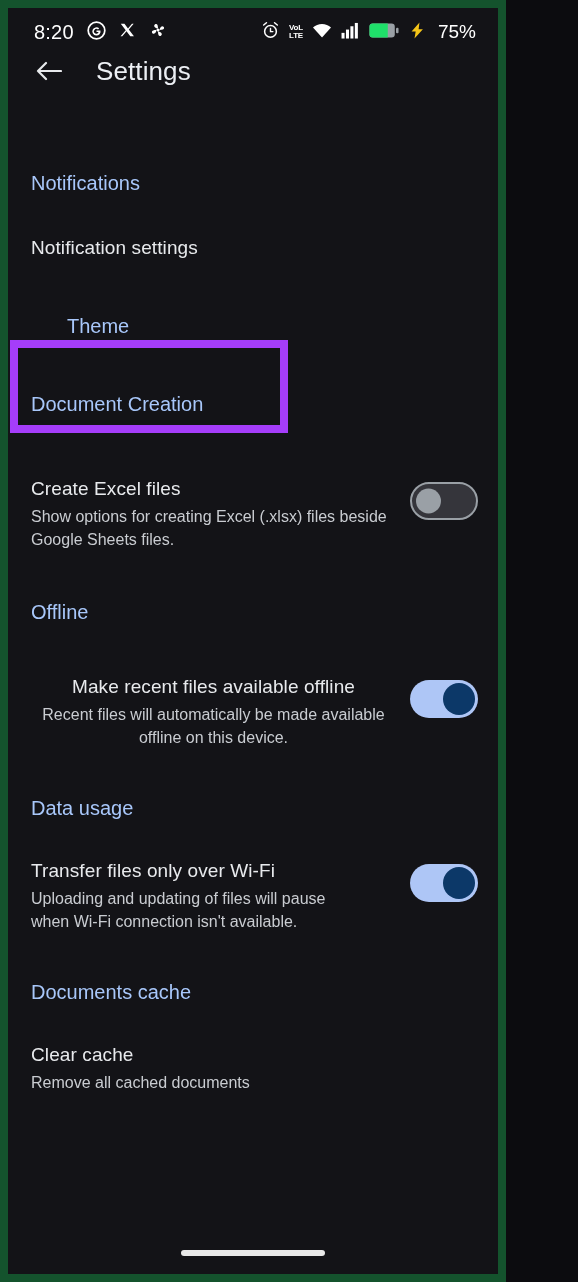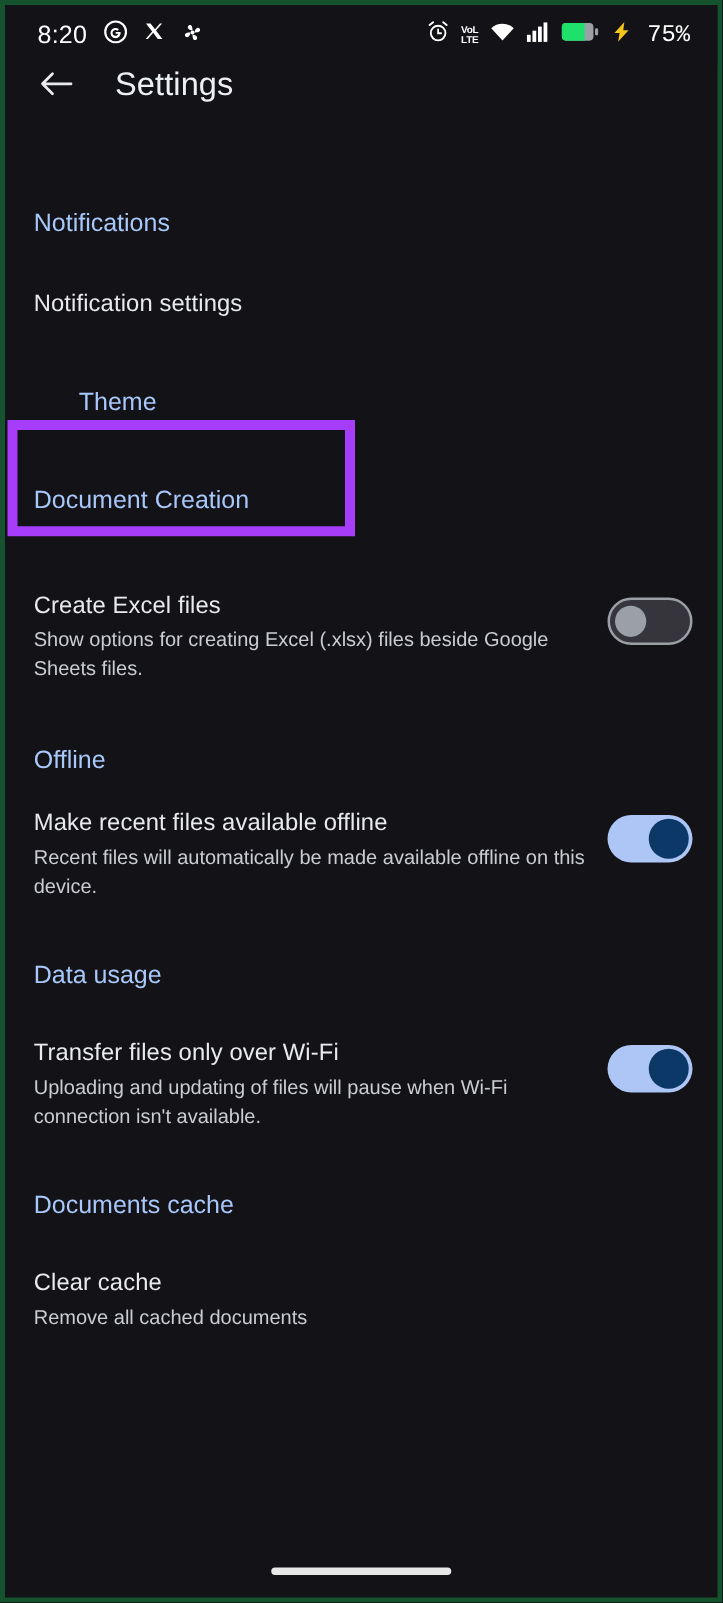--- a/index.html
+++ b/index.html
@@ -7,24 +7,24 @@
   html, body {
     width: 578px;
     height: 1282px;
     background: #0c0c0f;
     font-family: "Liberation Sans", sans-serif;
     overflow: hidden;
   }
 
   #phone {
     position: relative;
-    width: 578px;
+    width: 506px;
     height: 1282px;
     background: #131317;
-    border: 4px solid #14532d;
+    border: 8px solid #14532d;
     overflow: hidden;
   }
 
   
   #status-bar {
     position: absolute;
     top: 0; left: 0; right: 0;
     height: 48px;
     display: flex;
     align-items: center;
@@ -38,21 +38,20 @@
     color: #ffffff;
     font-size: 20px;
     letter-spacing: 0.2px;
     font-family: "Liberation Sans", sans-serif;
   }
   .sb-icon { display: block; }
   #battery-pct {
     color: #ffffff;
     font-size: 19px;
     margin-left: 2px;
-    font-family: Liberation Mono, monospace;
   }
   #volte-icon {
     color: #ffffff;
     font-size: 8px;
     line-height: 8.5px;
     font-weight: bold;
     text-align: center;
     letter-spacing: -0.2px;
   }
 
@@ -270,21 +269,21 @@
       <div class="setting-text">
         <div class="setting-title">Create Excel files</div>
         <div class="setting-sub" style="max-width:430px;">Show options for creating Excel (.xlsx) files beside Google Sheets files.</div>
       </div>
       <div class="toggle off" style="margin-top:6px;">
         <div class="knob"></div>
       </div>
     </div>
 
     <div class="section-header" style="margin-top:50px;">Offline</div>
-    <div class="setting-row" style="margin-top:26px;">
+    <div class="setting-row" style="margin-top:50px;text-align:center;">
       <div class="setting-text">
         <div class="setting-title">Make recent files available offline</div>
         <div class="setting-sub" style="max-width:450px;">Recent files will automatically be made available offline on this device.</div>
       </div>
       <div class="toggle on" style="margin-top:6px;">
         <div class="knob"></div>
       </div>
     </div>
 
     <div class="section-header" style="margin-top:48px;">Data usage</div>

